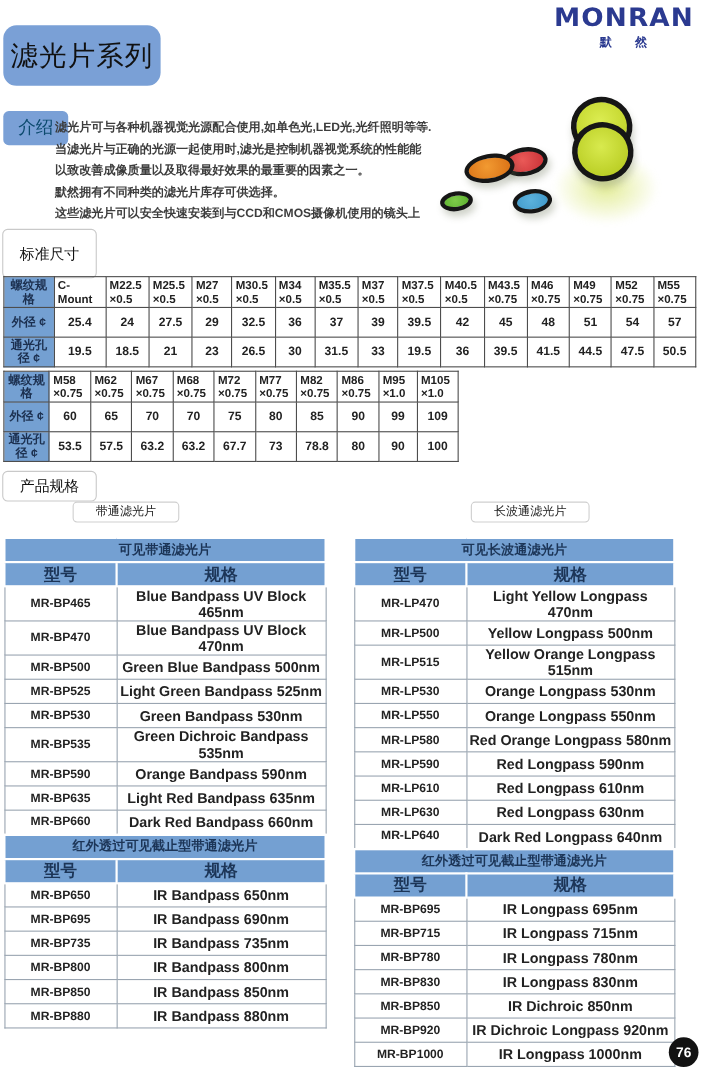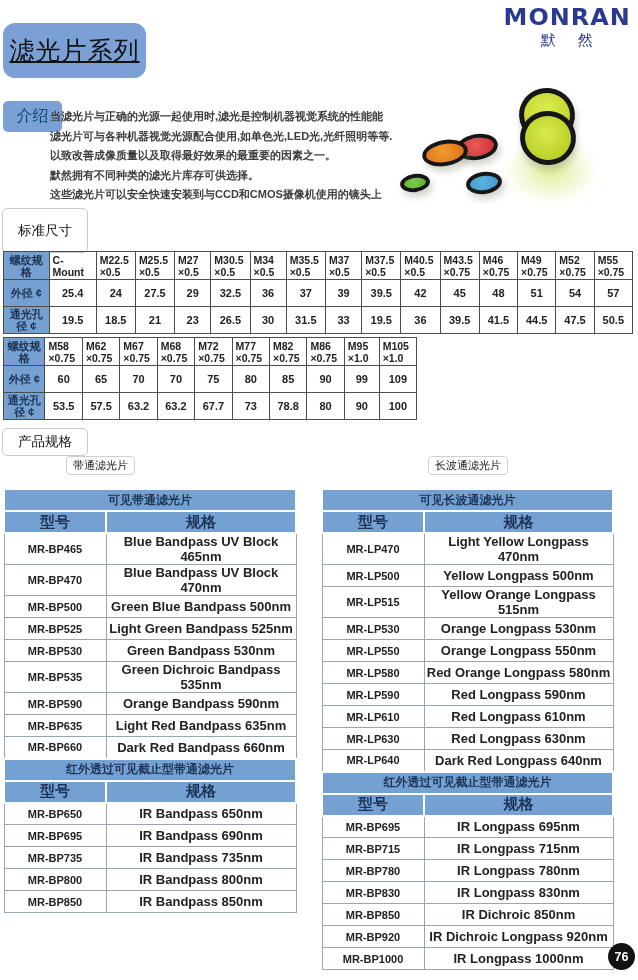--- a/index.html
+++ b/index.html
@@ -5,45 +5,45 @@
   html,body { margin:0; padding:0; background:#ffffff; }
   .page {
     position:relative; width:638px; height:980px; background:#fff;
     font-family:"Liberation Sans","DejaVu Sans",sans-serif; overflow:hidden;
     color:#222;
   }
 
   
   .logo { position:absolute; top:6px; right:10px; text-align:center; color:var(--logo-navy,#2b3a90); }
   .logo-main { font-family:"DejaVu Sans",sans-serif; font-size:23px; font-weight:800; letter-spacing:1px; line-height:1; transform:scaleX(1.04); }
-  .logo-sub { font-size:15px; font-weight:400; letter-spacing:9px; padding-left:9px; margin-top:2px; }
+  .logo-sub { font-size:11px; font-weight:700; letter-spacing:9px; padding-left:9px; margin-top:2px; }
 
   
   .page-title {
     position:absolute; left:3px; top:23px; width:143px; height:55px;
     background:var(--accent-blue,#7aa0d6); border-radius:12px;
     display:flex; align-items:center; justify-content:center;
-    font-size:25px; color:#111; letter-spacing:1px;text-decoration:underline;
+    font-size:25px; color:#111; letter-spacing:1px;
   }
   .blue-label {
     position:absolute; left:3px; top:101px; width:59px; height:31px;
     background:var(--accent-blue,#7aa0d6); border-radius:5px;
     display:flex; align-items:center; justify-content:center;
     font-size:16px; color:#0c4a6e;
   }
   .white-label {
     position:absolute; background:#fff; border:1px solid #c9c9c9; border-radius:5px;
     display:flex; align-items:center; justify-content:center;
     font-size:13.5px; color:#111; box-sizing:border-box;
   }
   .std-label  { left:2px; top:208px; width:86px; height:45px; }
   .spec-label { left:2px; top:428px; width:86px; height:28px; }
   .tag-label {
     position:absolute; background:#fff; border:1px solid #cfcfcf; border-radius:4px;
-    font-size:11px; color:#222; padding:2px 6px; line-height:13px;
+    font-size:11px; color:#222; padding:2px 20px; line-height:13px;
   }
   .bp-tag { left:66px;  top:456px; }
   .lp-tag { left:428px; top:456px;text-align:center; }
 
   
   .intro-lines { position:absolute; left:50px; top:107px; font-size:11px; line-height:19.5px; color:#3d3d3d; font-weight:600; }
   .intro-line { white-space:nowrap; }
 
   
   .photo { position:absolute; left:385px; top:86px; width:245px; height:140px; }
@@ -108,22 +108,22 @@
   <div class="logo">
     <div class="logo-main">MONRAN</div>
     <div class="logo-sub">默 然</div>
   </div>
 
   <div class="page-title">滤光片系列</div>
 
   <div class="blue-label">介绍</div>
   <div class="intro-lines">
 
-  <div class="intro-line">当滤光片与正确的光源一起使用时,滤光是控制机器视觉系统的性能能</div>
-      <div class="intro-line">滤光片可与各种机器视觉光源配合使用,如单色光,LED光,光纤照明等等.</div>
+  <div class="intro-line">滤光片可与各种机器视觉光源配合使用,如单色光,LED光,光纤照明等等.</div>
+      <div class="intro-line">当滤光片与正确的光源一起使用时,滤光是控制机器视觉系统的性能能</div>
       <div class="intro-line">以致改善成像质量以及取得最好效果的最重要的因素之一。</div>
       <div class="intro-line">默然拥有不同种类的滤光片库存可供选择。</div>
       <div class="intro-line">这些滤光片可以安全快速安装到与CCD和CMOS摄像机使用的镜头上</div>
     </div>
 
   <div class="photo">
     <div class="glow"></div>
     <div class="disc yellow-back"></div>
     <div class="disc yellow-front"></div>
     <div class="disc red"></div>
@@ -333,20 +333,24 @@
         <tr class="prow">
           <td class="model">MR-BP800</td>
           <td class="spec">IR Bandpass 800nm</td>
         </tr>
 
         <tr class="prow">
           <td class="model">MR-BP850</td>
           <td class="spec">IR Bandpass 850nm</td>
         </tr>
 
+        <tr class="prow">
+          <td class="model">MR-BP880</td>
+          <td class="spec">IR Bandpass 880nm</td>
+        </tr>
       </tbody>
   </table>
 
   <table class="prod right">
     <tbody>
       <tr class="sec-title">
         <td colspan="2">可见长波通滤光片</td>
       </tr>
       <tr class="sec-head">
         <td class="model">型号</td>

